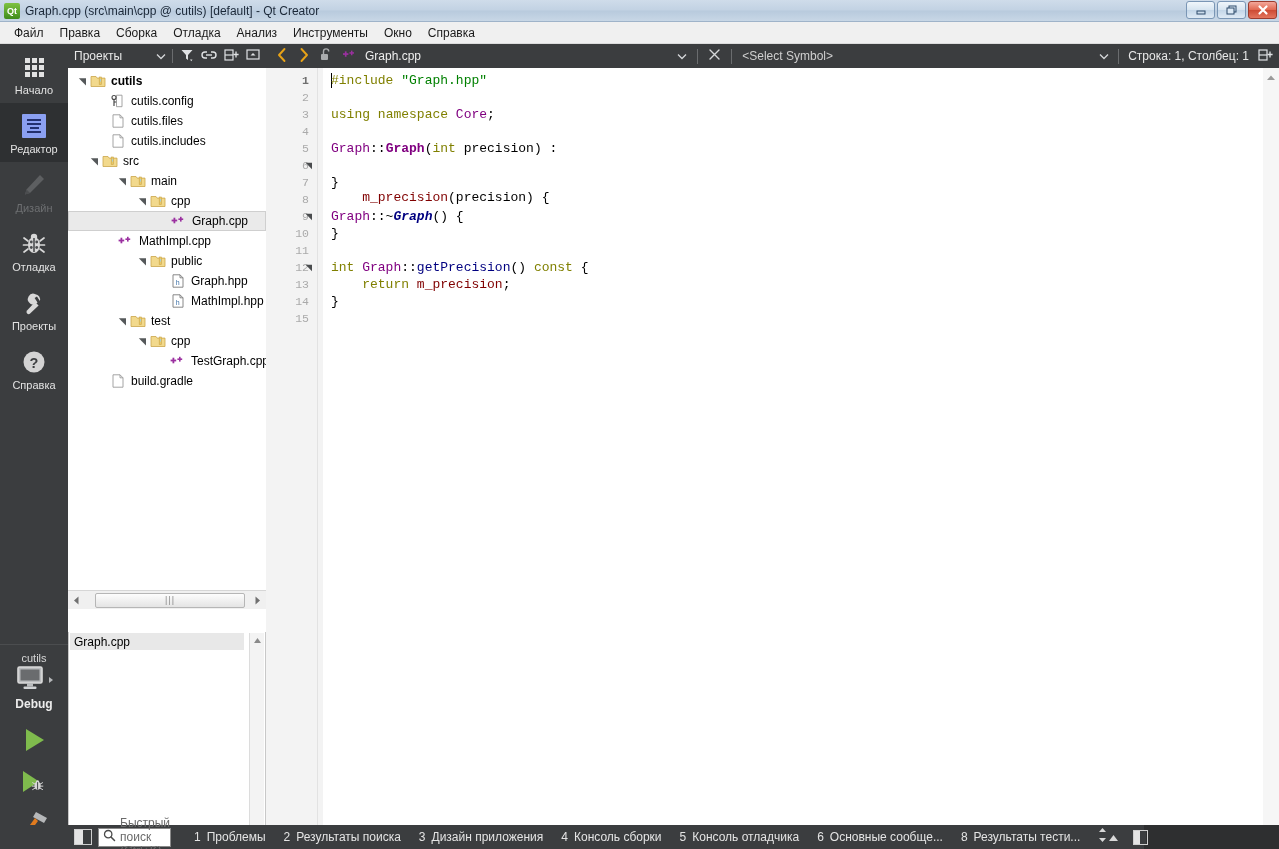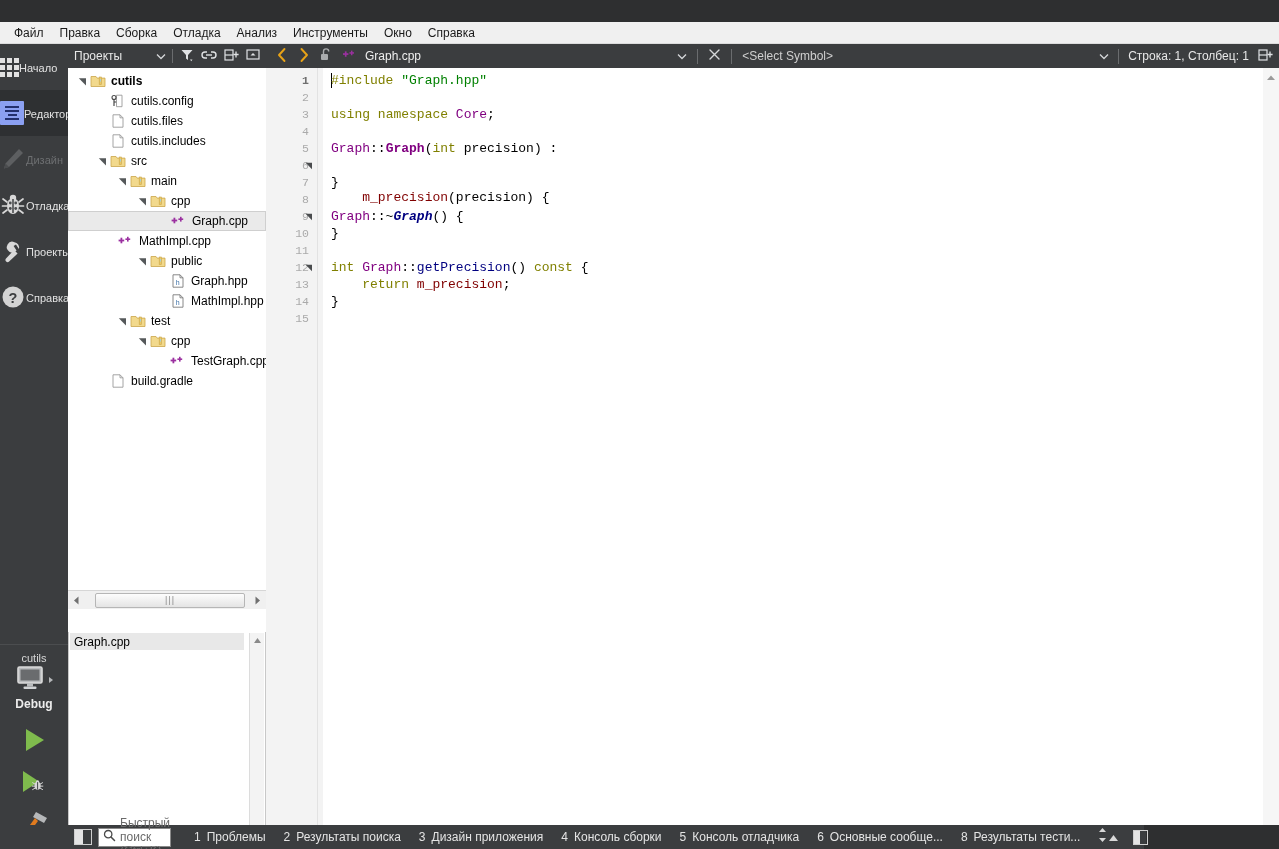--- a/index.html
+++ b/index.html
@@ -52,21 +52,21 @@
   }
 
   
   .modebar {
     position: absolute; left: 0; top: 44px; width: 68px; height: 805px;
     background: #3b3d3f;
     display: flex; flex-direction: column; align-items: center;
   }
   .mode {
     width: 68px; padding-top: 8px; padding-bottom: 6px;
-    display: flex; flex-direction: row; align-items: center;
+    display: flex; flex-direction: column; align-items: center;
     color: #e2e2e2; font-size: 11px; text-align: center;
   }
   .mode.active { background: #2e3032; }
   .mode.disabled { color: #6d6f71; }
   .mode .glyph { height: 30px; display: flex; align-items: center; justify-content: center; margin-bottom: 2px; }
   .mode .lbl { line-height: 13px; }
 
   .grid9 { display: grid; grid-template-columns: repeat(3, 5px); grid-template-rows: repeat(3, 5px); gap: 2px; }
   .grid9 i { background: #e2e2e2; display: block; width: 5px; height: 5px; }
 
@@ -243,20 +243,42 @@
   .bb-outbtn {
     width: 15px; height: 15px; border: 1px solid #cfcfcf; display: flex;
   }
   .bb-outbtn i { display: block; width: 6px; height: 13px; background: #e4e4e4; }
 </style>
 </head>
 <body>
 
 <div id="app">
 
+  <div class="titlebar">
+    <div class="tb-icon">Qt</div>
+    <div class="tb-title">Graph.cpp (src\main\cpp @ cutils) [default] - Qt Creator</div>
+    <div class="winbtns">
+      <div class="winbtn">
+        <svg width="12" height="10" viewBox="0 0 12 10">
+            <rect x="2" y="6" width="8" height="3" fill="none" stroke="#2c4a6b" stroke-width="1"></rect>
+          </svg>
+      </div>
+      <div class="winbtn">
+        <svg width="14" height="12" viewBox="0 0 14 12">
+          <rect x="4" y="2" width="7" height="6" fill="none" stroke="#2c4a6b" stroke-width="1"></rect>
+          <rect x="2" y="4" width="7" height="6" fill="#dce9f5" stroke="#2c4a6b" stroke-width="1"></rect>
+        </svg>
+      </div>
+      <div class="winbtn close">
+        <svg width="12" height="12" viewBox="0 0 12 12">
+          <path d="M2.5 2.5 L9.5 9.5 M9.5 2.5 L2.5 9.5" stroke="#ffffff" stroke-width="2.2" stroke-linecap="round"></path>
+        </svg>
+      </div>
+    </div>
+  </div>
 
   <div class="menubar">
     <div class="menuitem">Файл</div>
     <div class="menuitem">Правка</div>
     <div class="menuitem">Сборка</div>
     <div class="menuitem">Отладка</div>
     <div class="menuitem">Анализ</div>
     <div class="menuitem">Инструменты</div>
     <div class="menuitem">Окно</div>
     <div class="menuitem">Справка</div>
@@ -457,21 +479,21 @@
           <span class="tlabel">cutils.files</span>
         </div>
         <div class="trow" style="padding-left: 30px;">
           <span class="tarrow none"></span>
           <span class="ticon"><svg width="16" height="16" viewBox="0 0 16 16">
               <path d="M3 1.8 h7 l3 3 v9.4 H3 Z" fill="#ffffff" stroke="#9a9a9a" stroke-width="0.9"></path>
               <path d="M10 1.8 v3 h3" fill="none" stroke="#9a9a9a" stroke-width="0.9"></path>
             </svg></span>
           <span class="tlabel">cutils.includes</span>
         </div>
-        <div class="trow" style="padding-left: 30px;">
+        <div class="trow" style="padding-left: 22px;">
           <span class="tarrow">
             <svg width="9" height="9" viewBox="0 0 9 9">
               <path d="M0.8 1.2 L8 1.2 L8 8.4 Z" fill="#55585a"></path>
             </svg>
           </span>
           <span class="ticon"><svg width="16" height="16" viewBox="0 0 16 16">
               <path d="M1 3.5 h5 l1.2 1.6 H15 v8.4 H1 Z" fill="#f2d98c" stroke="#caa64b" stroke-width="0.8"></path>
               <rect x="9.2" y="4" width="2.2" height="7.5" fill="#e8c969" stroke="#caa64b" stroke-width="0.6"></rect>
               <rect x="10" y="6" width="0.8" height="2.6" fill="#9fd0e8"></rect>
             </svg></span>

